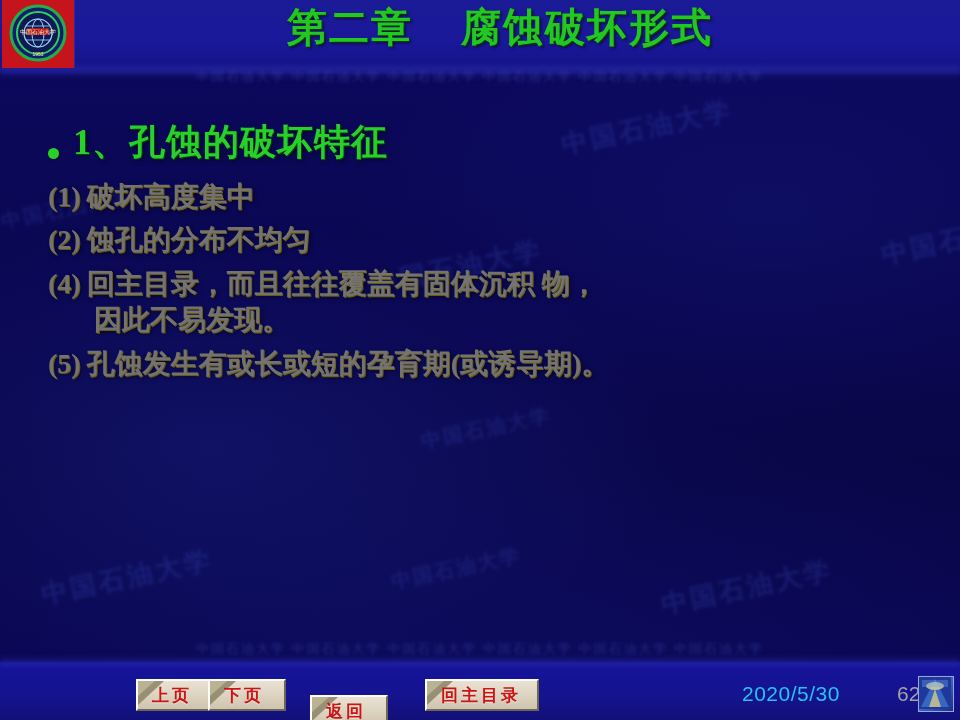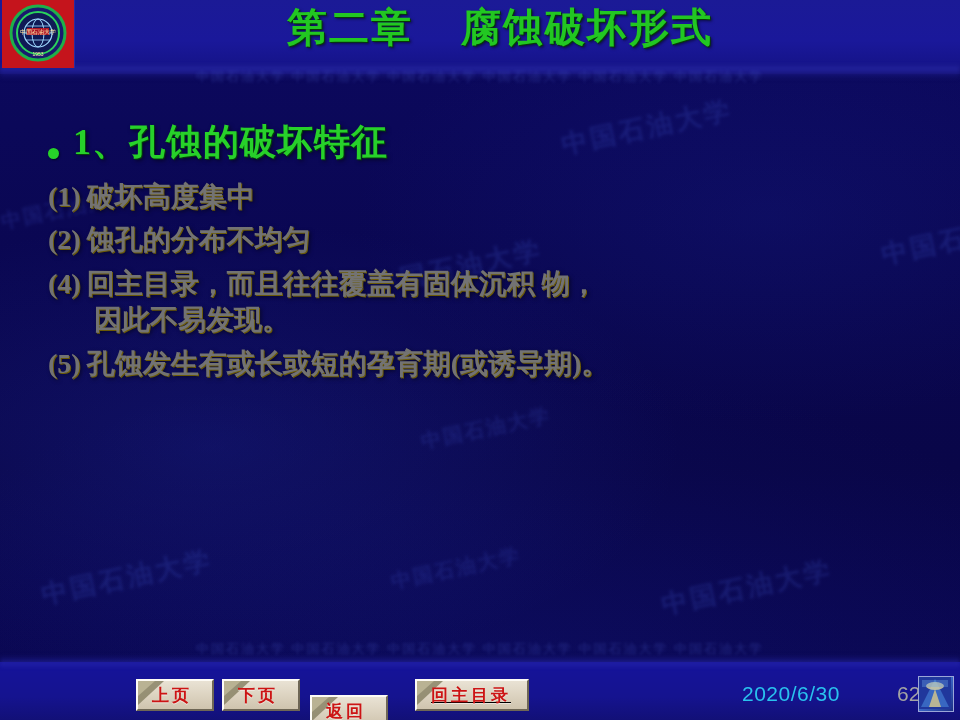--- a/index.html
+++ b/index.html
@@ -311,41 +311,41 @@
   </div>
 
   <div class="nav">
 
     <div class="navbtn" style="left:136px; width:74px;">
       <span class="corner"></span>
       <span class="corner2"></span>
       <span class="lbl">上页</span>
     </div>
 
-    <div class="navbtn" style="left:222px; width:74px;">
+    <div class="navbtn" style="left:208px; width:74px;">
       <span class="corner"></span>
       <span class="corner2"></span>
       <span class="lbl">下页</span>
     </div>
 
     <div class="navbtn" style="left:310px; width:74px;margin-top:16px;">
       <span class="corner"></span>
       <span class="corner2"></span>
       <span class="lbl">返回</span>
     </div>
 
-    <div class="navbtn" style="left:415px; width:110px;text-decoration:underline;">
+    <div class="navbtn" style="left:425px; width:110px;">
       <span class="corner"></span>
       <span class="corner2"></span>
       <span class="lbl">回主目录</span>
     </div>
 
   </div>
 
-  <div class="date">2020/6/30</div>
+  <div class="date">2020/5/30</div>
   <div class="pageno">62</div>
 
   <div class="cornericon">
     <svg width="32" height="32" viewBox="0 0 32 32">
       <rect width="32" height="32" fill="#20379c"></rect>
       <polygon points="16,2 30,30 2,30" fill="#4d8fe0" opacity="0.55"></polygon>
       <polygon points="16,30 10,30 16,12 22,30" fill="#d8c98a" opacity="0.8"></polygon>
       <ellipse cx="16" cy="9" rx="9" ry="4" fill="#e8dca0" opacity="0.75"></ellipse>
       <rect x="3" y="3" width="26" height="7" fill="#6fa8e8" opacity="0.35"></rect>
     </svg>

